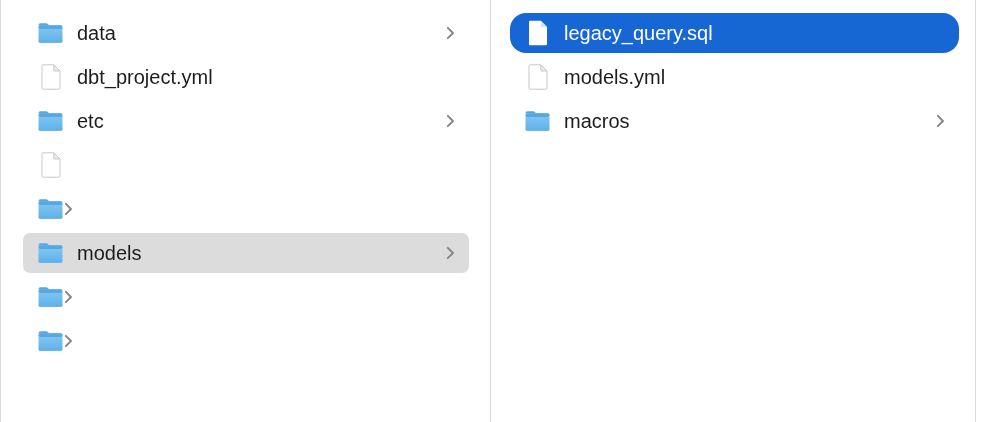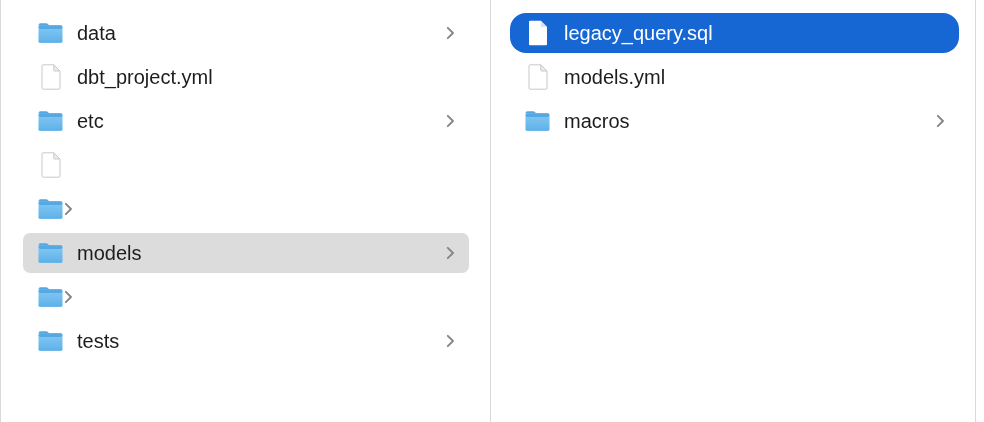--- a/index.html
+++ b/index.html
@@ -202,21 +202,20 @@
                 <stop offset="0" stop-color="#85c9f2"></stop>
                 <stop offset="1" stop-color="#5fb1e9"></stop>
               </linearGradient>
             </defs>
             <path d="M1.5 3.2 Q1.5 1.2 3.5 1.2 L9.2 1.2 Q10.2 1.2 10.9 1.9 L12.4 3.4 L1.5 3.4 Z" fill="#55a8e2"></path>
             <rect x="1.5" y="3.3" width="24" height="17.5" rx="2.2" fill="url(#fg6)"></rect>
             <rect x="1.5" y="3.3" width="24" height="3.6" rx="1.8" fill="#55a8e2"></rect>
             <rect x="1.5" y="18.6" width="24" height="2.2" rx="1.1" fill="#5fb1e9" opacity="0.85"></rect>
           </svg>
         </span>
-        <span class="label">tests</span>
         <span class="chev">
           <svg width="9" height="14" viewBox="0 0 9 14">
             <path d="M1.8 1.8 L7 7 L1.8 12.2" fill="none" stroke="#85858b" stroke-width="1.9" stroke-linecap="round" stroke-linejoin="round"></path>
           </svg>
         </span>
       </div>
     </div>
   <div class="column right" id="col-right">
       <div class="row sel-active" style="background: rgb(22, 103, 211); border-radius: 16px;">
         <span class="icon-box">

